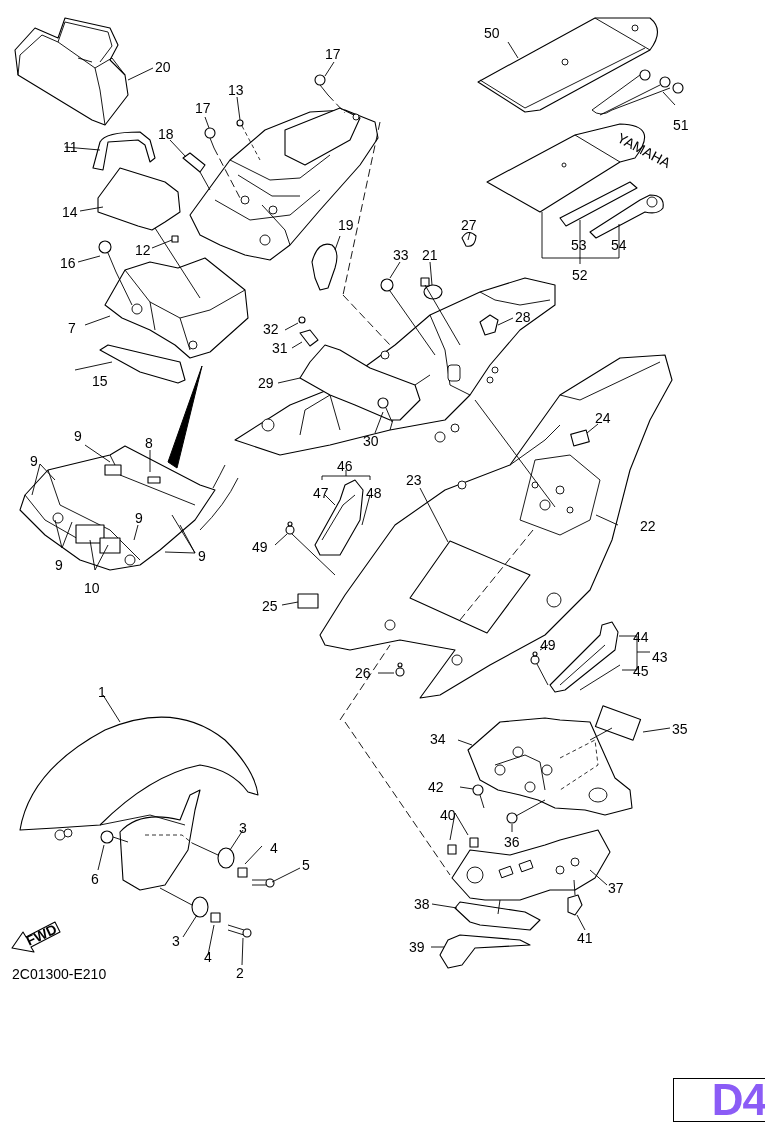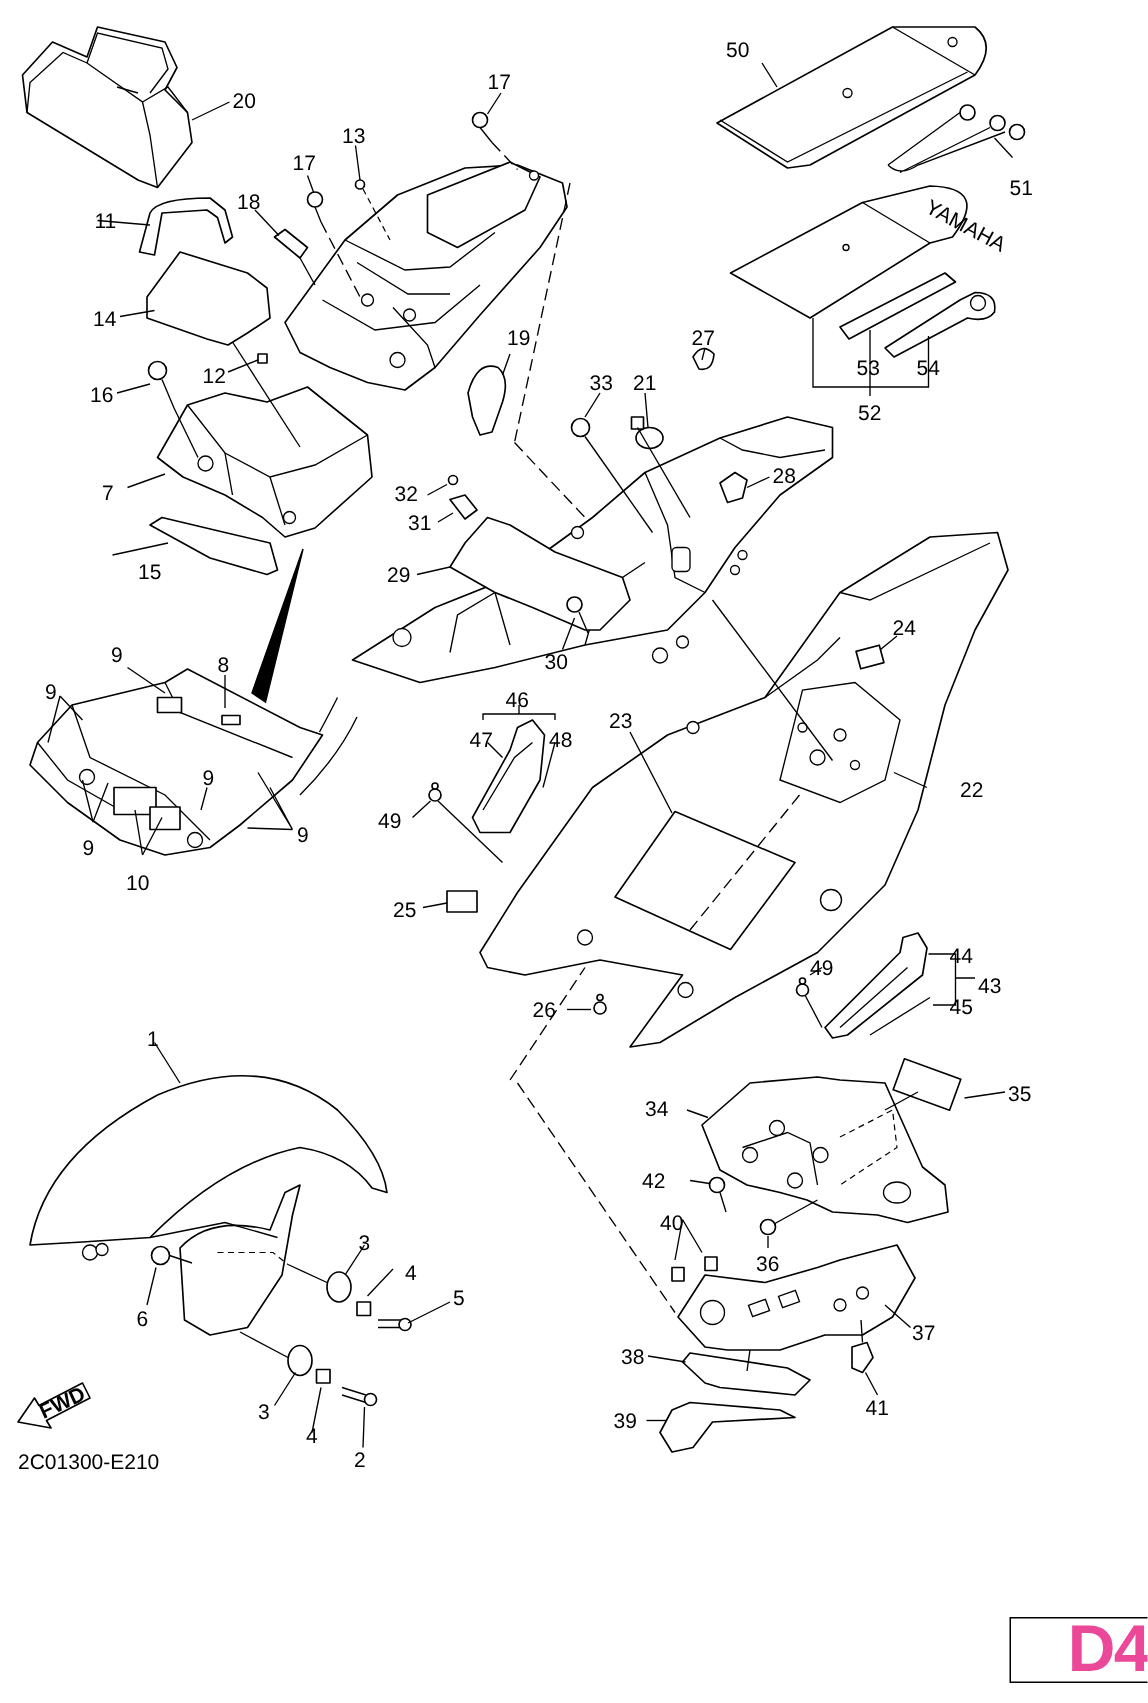--- a/index.html
+++ b/index.html
@@ -8,21 +8,21 @@
   .lbl { font-family: "Liberation Sans", sans-serif; font-size: 14px; fill: #000; }
   .code { font-family: "Liberation Sans", sans-serif; font-size: 14px; fill: #000; }
   .part { fill: #fff; stroke: #000; stroke-width: 1.1; stroke-linejoin: round; }
   .thin { fill: none; stroke: #000; stroke-width: 0.9; }
   .lead { fill: none; stroke: #000; stroke-width: 0.9; }
   .dash { fill: none; stroke: #000; stroke-width: 0.9; stroke-dasharray: 8 4; }
   .dash2 { fill: none; stroke: #000; stroke-width: 0.8; stroke-dasharray: 4 3; }
   .hole { fill: #fff; stroke: #000; stroke-width: 0.9; }
   .black { fill: #000; stroke: #000; }
   #page-id-box { position: absolute; left: 673px; top: 1078px; width: 100px; height: 44px; border: 1.5px solid #000; box-sizing: border-box; background: #fff; }
-  #page-id-text { position: absolute; right: 6px; top: -4px; font-family: "Liberation Sans", sans-serif; font-weight: bold; font-size: 44px; line-height: 50px; color: #ec4899; letter-spacing: -1px; }
+  #page-id-text { position: absolute; right: 6px; top: -4px; font-family: "Liberation Sans", sans-serif; font-weight: bold; font-size: 44px; line-height: 50px; color: #8b5cf6; letter-spacing: -1px; }
 </style>
 </head>
 <body>
 
 <svg id="diagram" viewBox="0 0 765 1135" xmlns="http://www.w3.org/2000/svg">
 
   <g>
     <path class="part" d="M15,50 L35,28 L58,38 L65,18 L110,28 L118,45 L110,60 L125,75 L128,95 L105,125 L92,120 L18,75 Z"></path>
     <path class="thin" d="M18,75 L20,55 L42,35 L58,42 L95,68 L100,90 L105,125"></path>
     <path class="thin" d="M58,42 L65,22 L108,32 L112,46 L100,62"></path>

